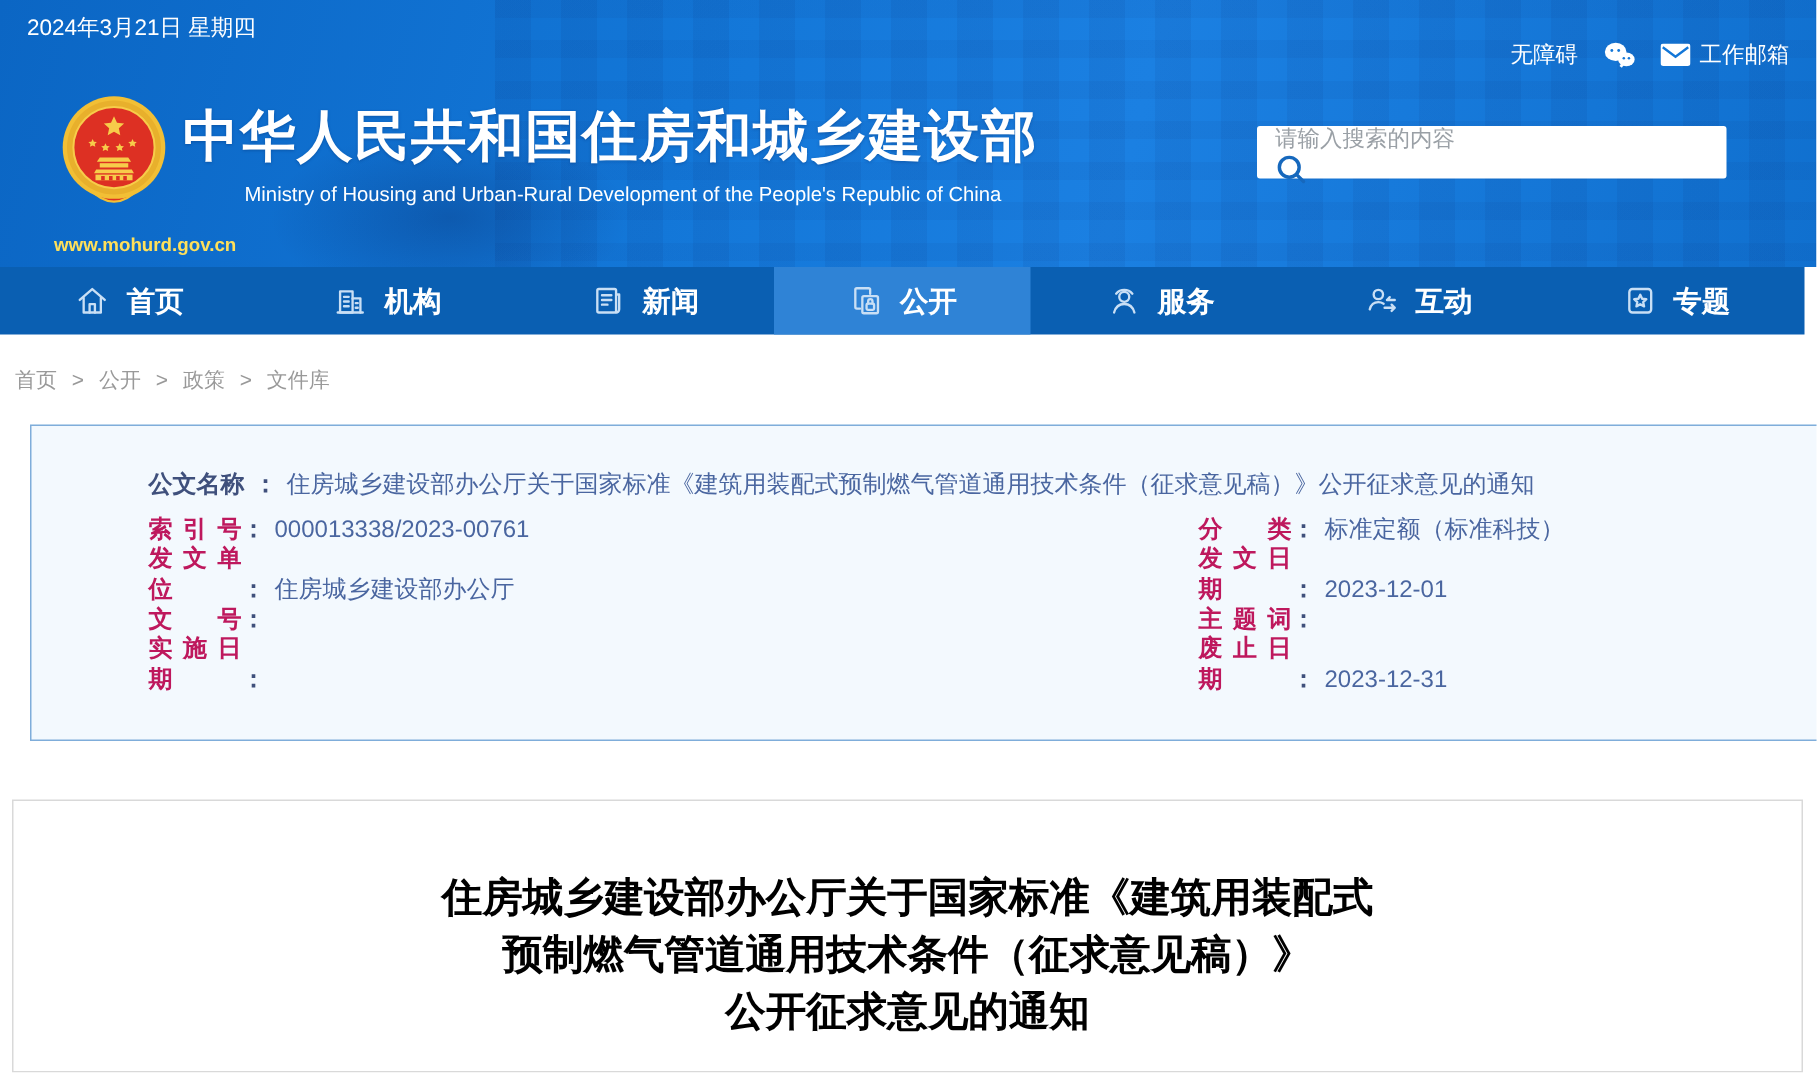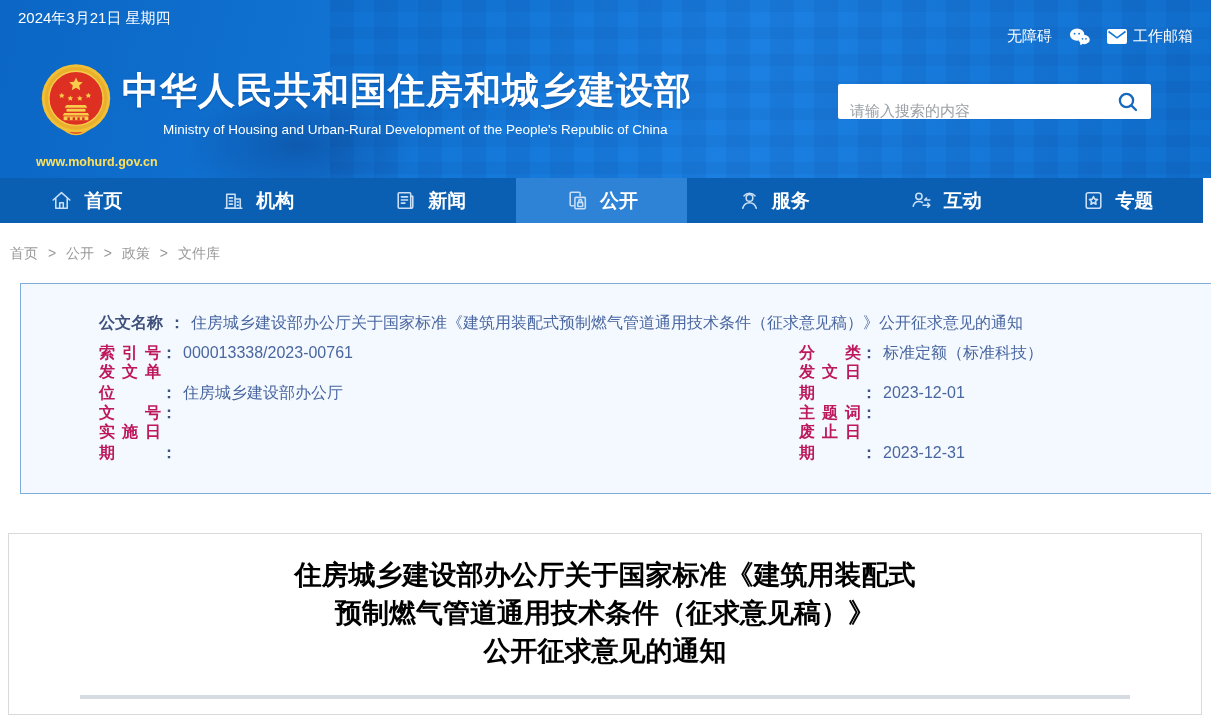--- a/index.html
+++ b/index.html
@@ -22,21 +22,21 @@
     justify-content:space-between; padding:17px 18px; color:#fff; font-size:15px; }
   .topbar-right{ display:flex; align-items:center; gap:16px;margin-top:36px; }
   .topbar-right .tb-item{ display:flex; align-items:center; gap:6px; cursor:pointer; }
   .brand{ position:absolute; left:36px; top:62px; width:80px; text-align:center; z-index:3; cursor:pointer; }
   .brand .url{ color:#ffe05a; font-weight:bold; font-size:12.5px; margin-top:3px; white-space:nowrap; }
   .titles{ position:absolute; left:122px; top:70px; color:#fff; z-index:3; }
   .titles .cn{ font-size:37px; font-weight:bold; letter-spacing:1px; line-height:1.15;
     text-shadow:0 1px 2px rgba(0,40,100,.35); white-space:nowrap;text-align:center; }
   .titles .en{ font-size:13.5px; margin-top:9px; white-space:nowrap;margin-left:41px; }
   .search{ position:absolute; left:838px; top:84px; width:313px; height:35px; background:#fff;
-    display:flex; align-items:flex-end; z-index:3; border-radius:2px; }
+    display:flex; align-items:flex-start; z-index:3; border-radius:2px;flex-direction:column; }
   .search input{ flex:1; border:0; outline:0; padding:0 12px; font-size:15px; color:#333; background:transparent; }
   .search input::placeholder{ color:#9aa0a6; }
   .search .sbtn{ width:46px; height:35px; display:flex; align-items:center; justify-content:center;
     background:transparent; border:0; cursor:pointer; }
   
   .nav{ display:flex; width:1203px; height:45px; background:#0a5fb2; }
   .nav-item{ flex:1; display:flex; align-items:center; justify-content:center; gap:10px;
     color:#fff; font-size:19px; font-weight:bold; cursor:pointer; }
   .nav-item.active{ background:#2f83d6; }
   .nav-item svg{ width:25px; height:25px; stroke:#c9dff5; fill:none; stroke-width:1.5; stroke-linecap:round; stroke-linejoin:round; }
@@ -49,21 +49,21 @@
     border:1px solid #7fadda; padding-top:24px; font-size:16px; color:#4a66a0; }
   .row{ display:flex; height:30px; align-items:center; }
   .cell-l{ width:778px; padding-left:78px; }
   .cell-r{ flex:1; }
   .lbl{ display:inline-block; width:62px; text-align:justify; text-align-last:justify;
     font-weight:bold; color:#be185d; vertical-align:bottom; }
   .lblc{ font-weight:bold; color:#3f507c; margin-right:6px; }
   .val{ color:#4a66a0; }
   
   .artbox{ margin:39px 0 0 8px; width:1194px; height:182px; background:#fff;
-    border:1px solid #d9d9d9; padding-top:22px; }
+    border:1px solid #d9d9d9; padding-top:45px; }
   .art-title{ text-align:center; font-size:27px; font-weight:bold; color:#000; line-height:38px; }
   .divider{ margin:25px auto 0; width:1050px; height:4px; background:#d6dbe1; }
 </style>
 </head>
 <body>
 
 <div class="header">
   <div class="pattern"></div>
   <div class="blob"></div>
 

